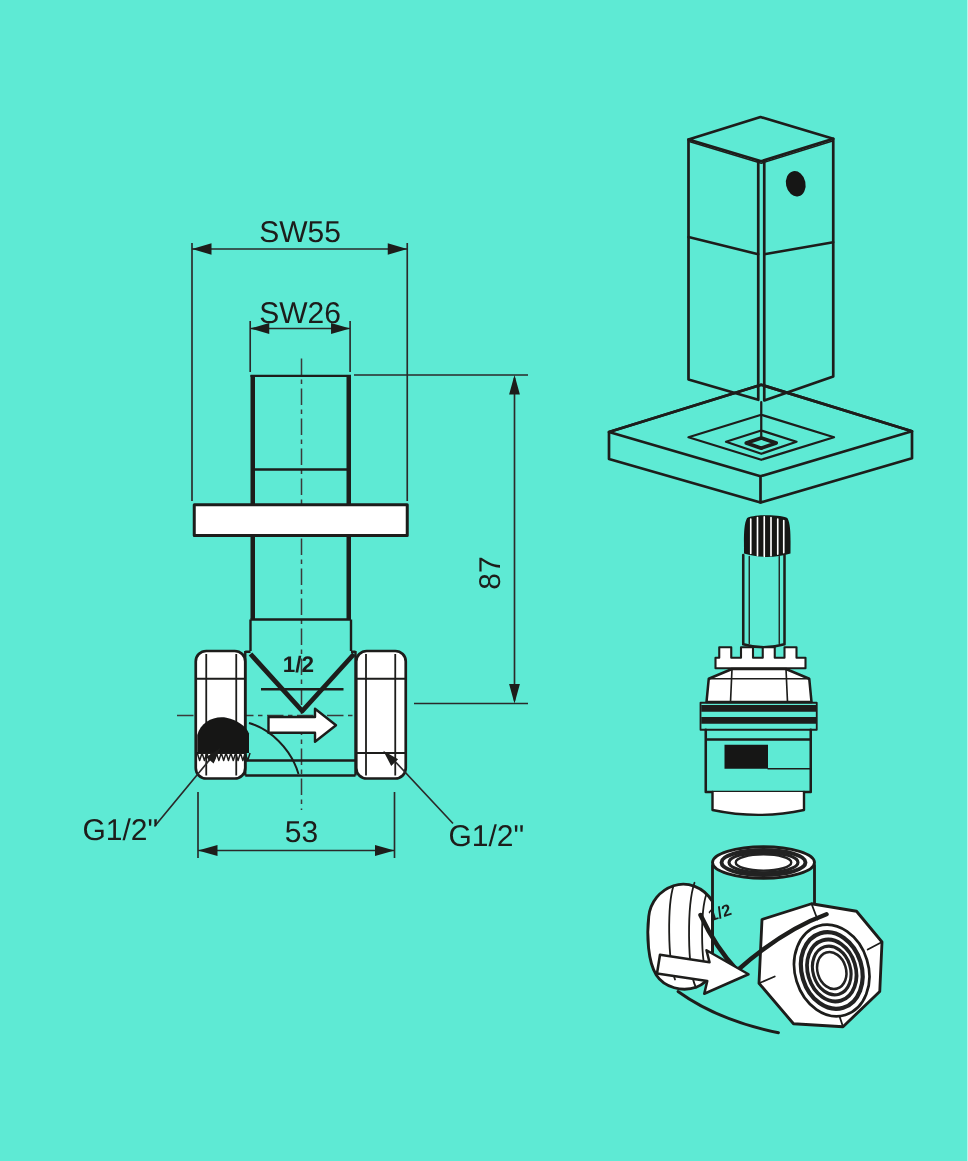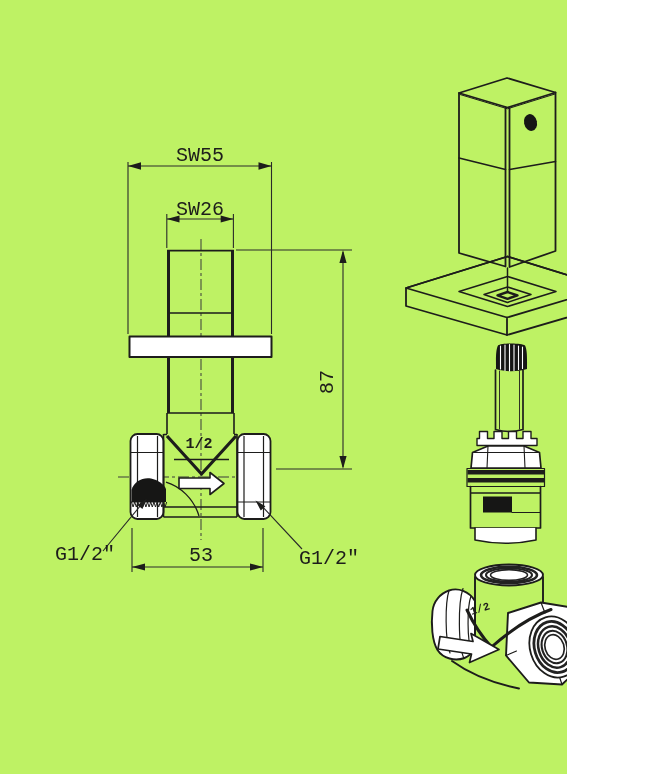--- a/index.html
+++ b/index.html
@@ -1,17 +1,17 @@
 <!DOCTYPE html>
 <html><head>
 <meta charset="utf-8">
 <style>
   html,body{margin:0;padding:0;background:#ffffff;}
-  #stage{position:relative;width:567px;height:774px;background:#bef264;overflow:hidden;
-         font-family:Liberation Mono, monospace;}
+  #stage{position:relative;width:645px;height:774px;background:#5eead4;overflow:hidden;
+         font-family:Liberation Sans, sans-serif;}
   svg{position:absolute;left:0;top:0;}
   .dim-text{font-size:20px;fill:#1d1d1b;}
   .mark-text{font-size:15px;font-weight:bold;fill:#1d1d1b;}
   .mark-text-iso{font-size:11px;font-weight:bold;fill:#1d1d1b;}
 </style>
 </head>
 <body>
 
 <div id="stage">
 <svg width="645" height="774" viewBox="0 0 645 774">

